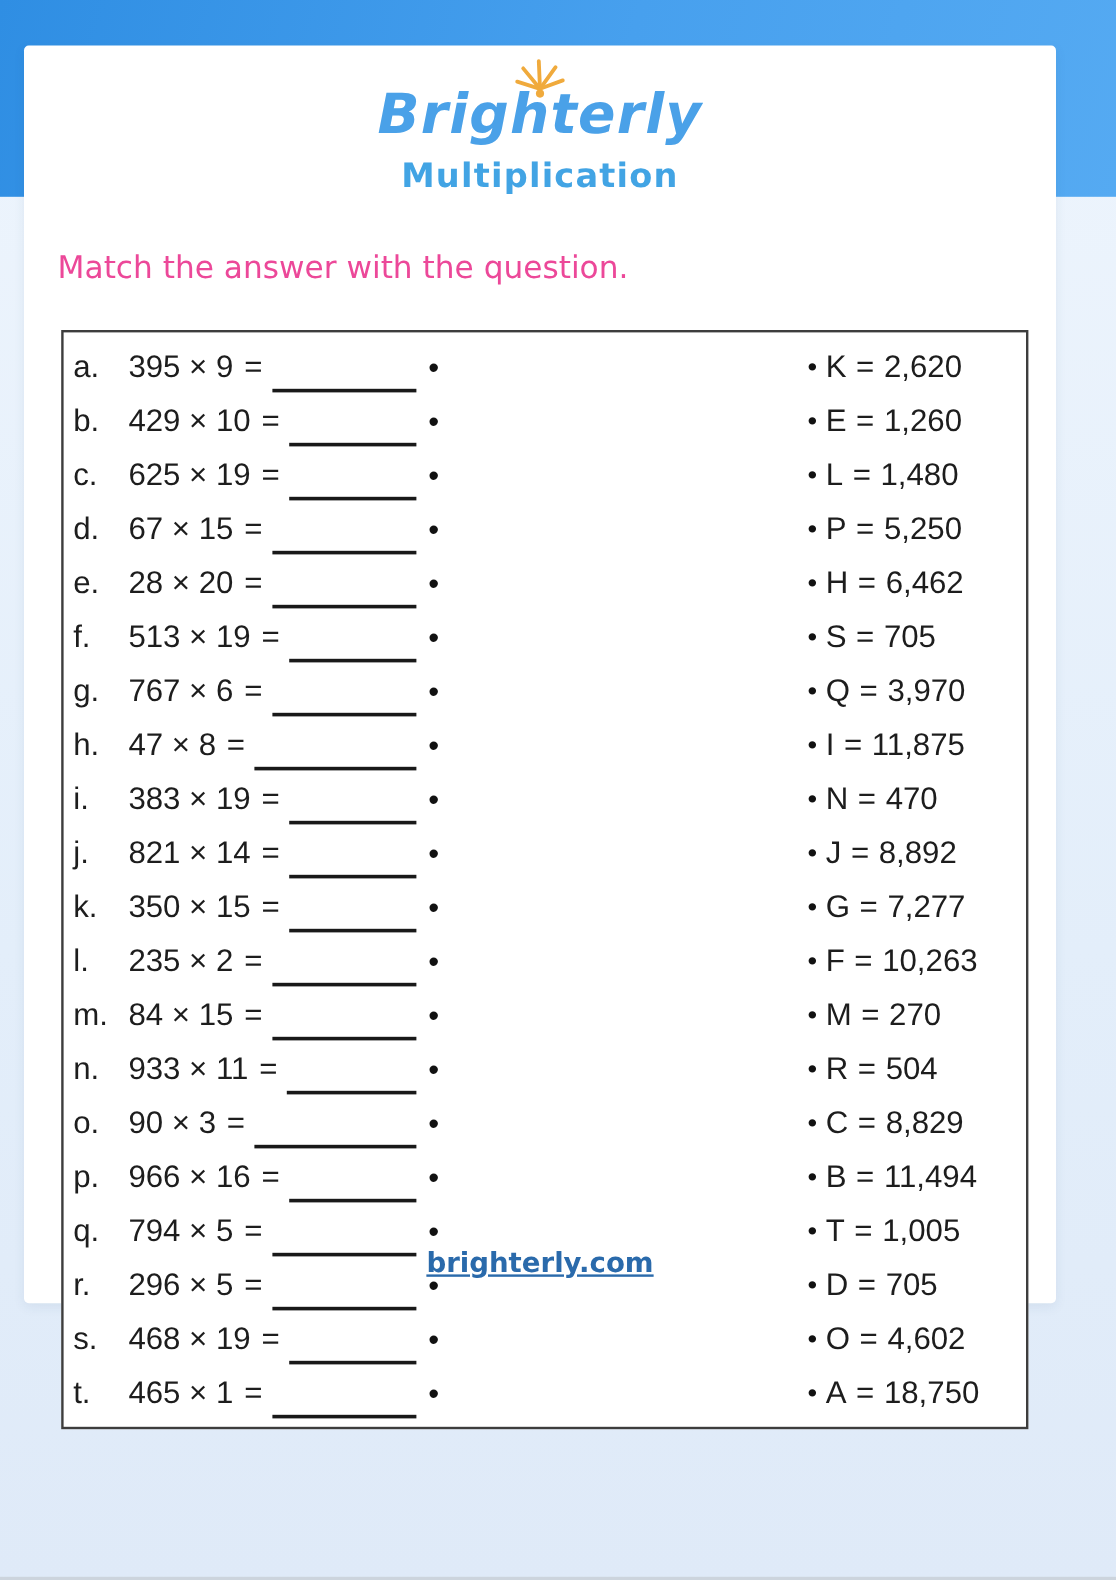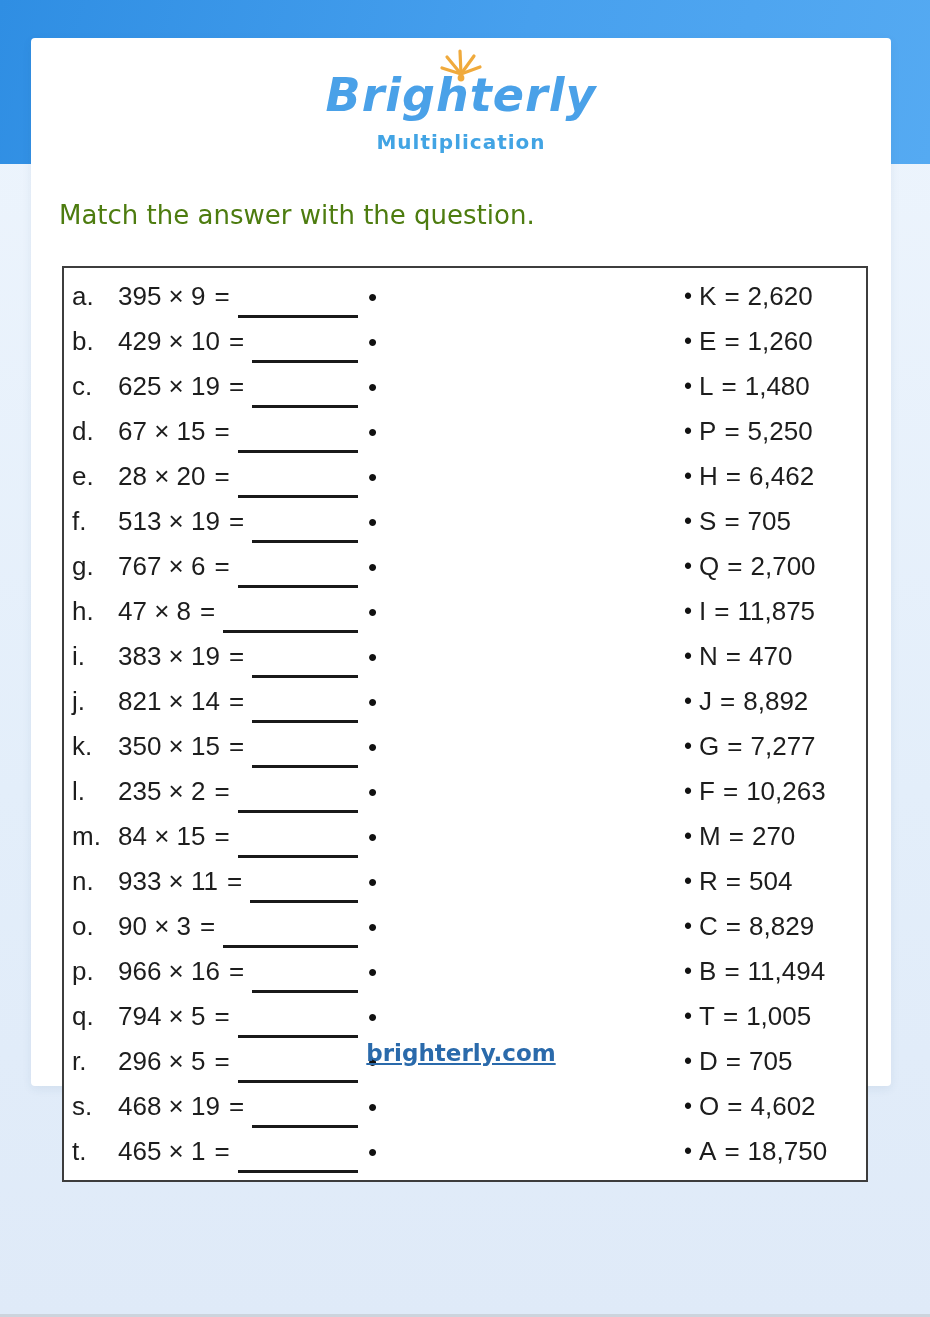--- a/index.html
+++ b/index.html
@@ -12,41 +12,41 @@
   }
   .header-bg {
     position: absolute; top: 0; left: 0; right: 0; height: 164px;
     background: linear-gradient(105deg, #2f8ee3 0%, #47a0ee 55%, #55aaf2 100%);
   }
   .bottom-strip {
     position: absolute; bottom: 0; left: 0; right: 0; height: 3px;
     background: #ccd4dd;
   }
   .card {
-    position: absolute; left: 31px; top: 38px; width: 860px; height: 1048px;
+    position: absolute; left: 20px; top: 38px; width: 860px; height: 1048px;
     background: #ffffff; border-radius: 4px;
     box-shadow: 0 3px 10px rgba(40, 80, 120, 0.08);
   }
   .logo-wrap { text-align: center; padding-top: 30px; }
   .logo {
     position: relative; display: inline-block;
     font-family: "DejaVu Sans", sans-serif;
     font-style: italic; font-weight: bold;
     font-size: 46px; color: #4aa1e8; letter-spacing: 1px;
   }
   .sun { position: absolute; left: 40%; top: -20px; }
   .subtitle {
     text-align: center; margin-top: 8px;
     font-family: "DejaVu Sans", sans-serif;
-    font-size: 20px; font-weight: bold; color: #42a4e4; letter-spacing: 1px;
+    font-size: 28px; font-weight: bold; color: #42a4e4; letter-spacing: 1px;
   }
   .instruction {
     margin: 46px 0 0 28px;
     font-family: "DejaVu Sans", sans-serif;
-    font-size: 26px; font-weight: 500; color: #4d7c0f;
+    font-size: 26px; font-weight: 500; color: #ec4899;
   }
   .match-table {
     margin: 36px 0 0 31px; width: 806px;
     border: 2px solid #3d3d3d;
     padding: 6px 12px 6px 8px;
     background: #ffffff;
   }
   .row { display: flex; align-items: center; height: 45px; }
   .q {
     display: flex; align-items: center; width: 305px;
@@ -204,21 +204,21 @@
       <span class="q-label">g.</span>
       <span class="q-expr">767 × 6</span>
       <span class="q-eq">=</span>
       <span class="q-blank"></span>
       <span class="q-dot">•</span>
     </div>
     <div class="a">
       <span class="a-dot">•</span>
       <span class="a-letter">Q</span>
       <span class="a-eq">=</span>
-      <span class="a-value">2,700</span>
+      <span class="a-value">3,970</span>
     </div>
   </div>
 
   <div class="row">
     <div class="q">
       <span class="q-label">h.</span>
       <span class="q-expr">47 × 8</span>
       <span class="q-eq">=</span>
       <span class="q-blank"></span>
       <span class="q-dot">•</span>

